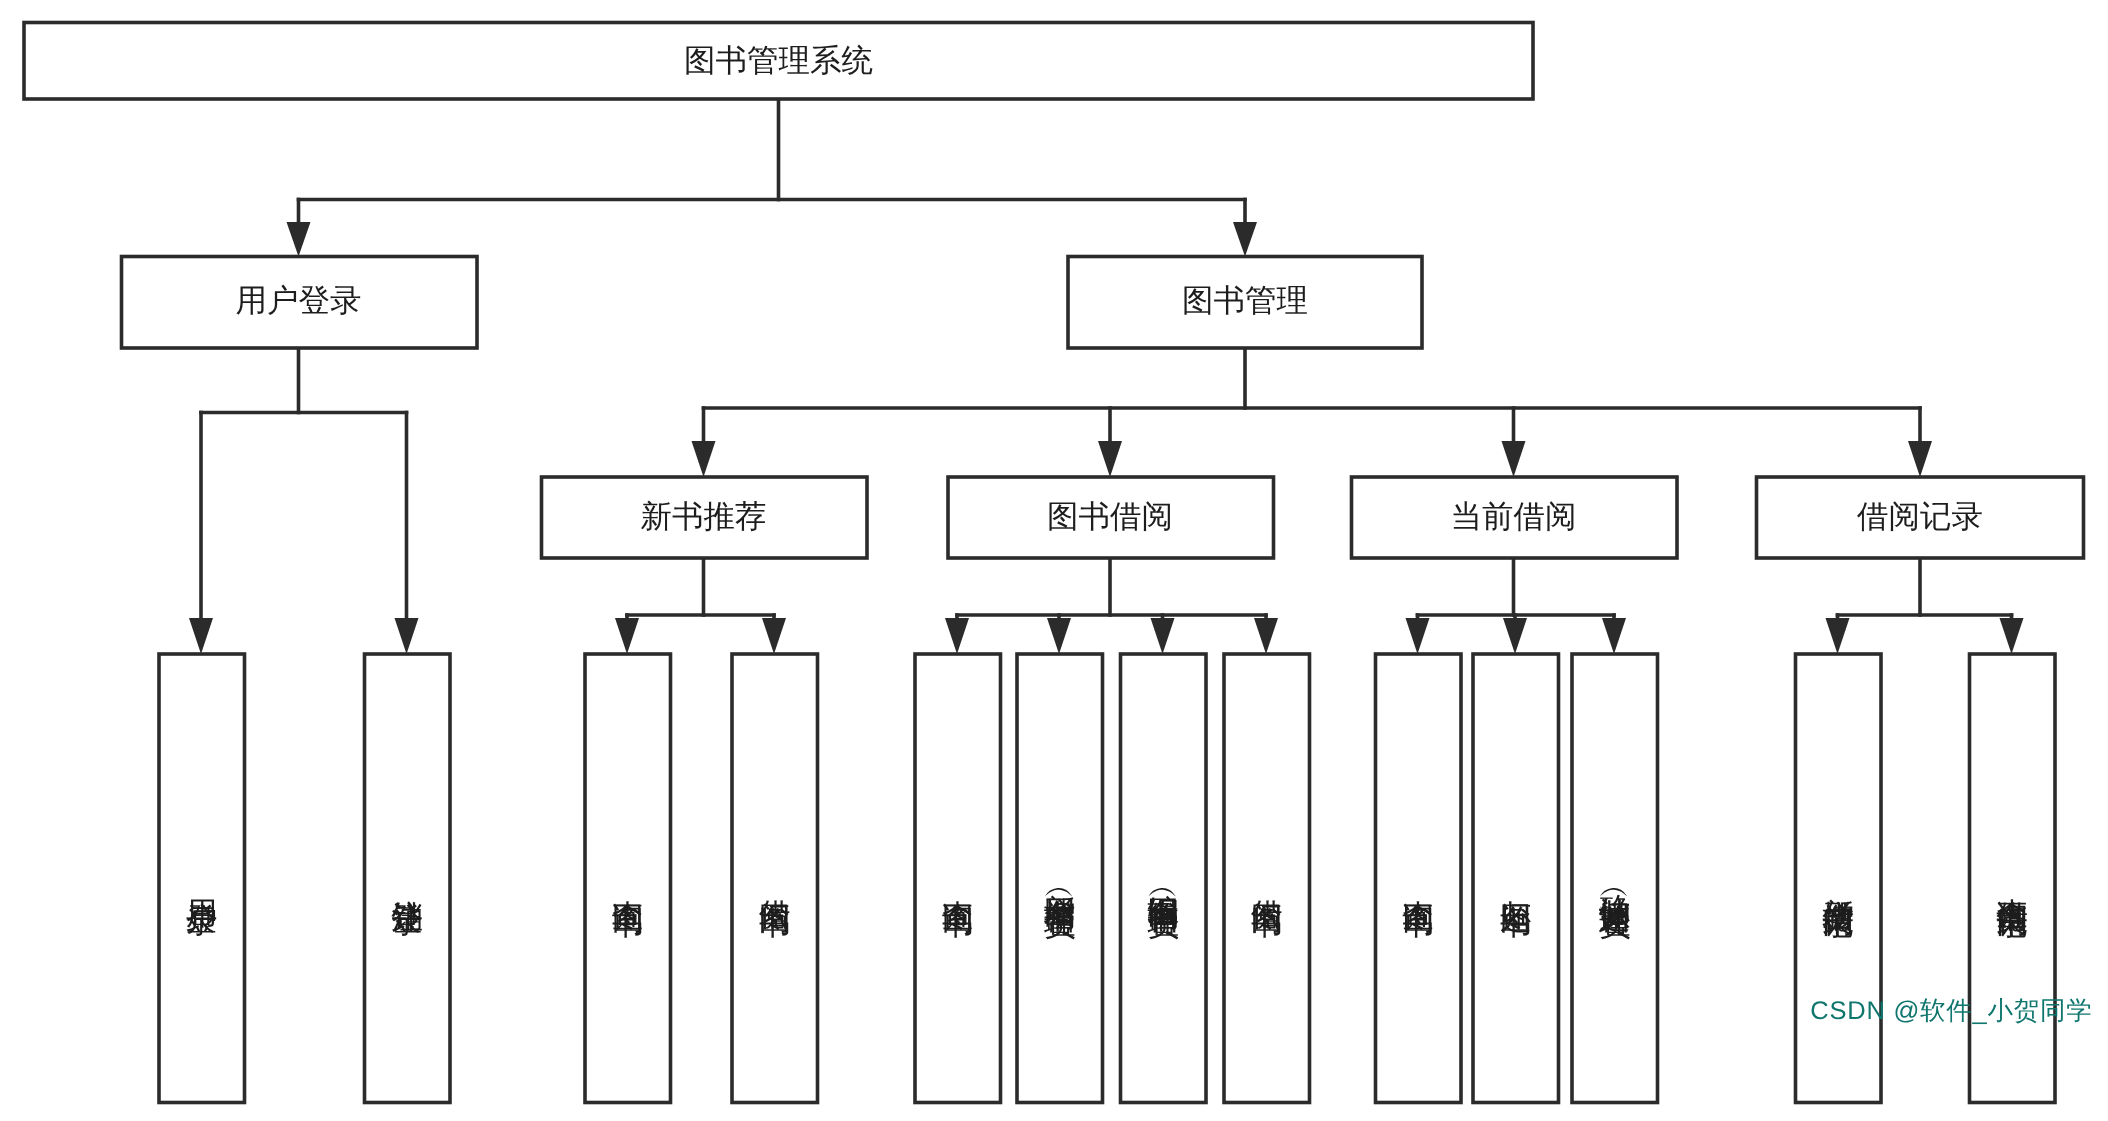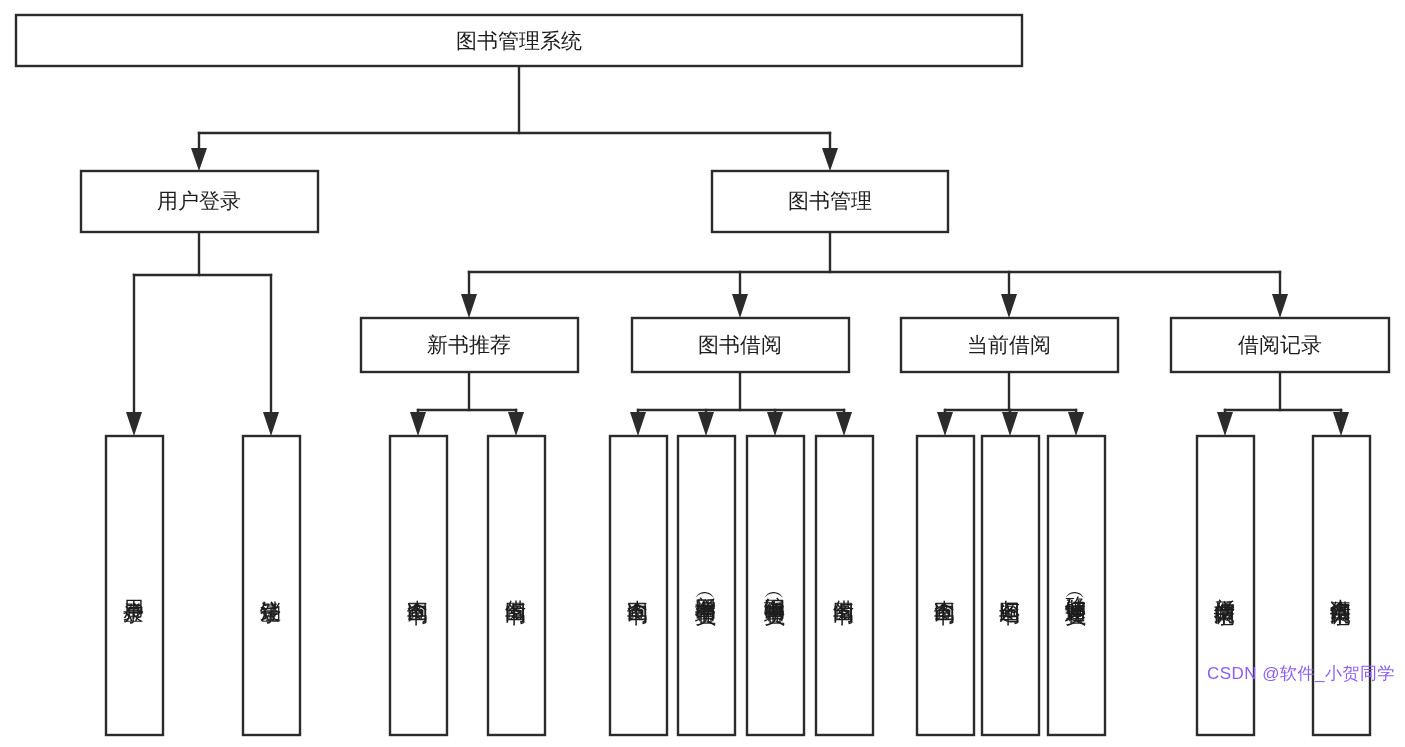--- a/index.html
+++ b/index.html
@@ -58,21 +58,21 @@
     letter-spacing: 1.5px;
     white-space: pre;
     dominant-baseline: central;
   }
   .watermark {
     position: absolute;
     right: 10px;
     bottom: 4px;
     font-family: "Liberation Sans", "DejaVu Sans", sans-serif;
     font-size: 17px;
-    color: #8b5cf6;
+    color: #0f766e;
     letter-spacing: 0.5px;
     user-select: none;
     white-space: nowrap;
   }
 </style>
 </head>
 <body>
 
 <div id="diagram-root">
 

